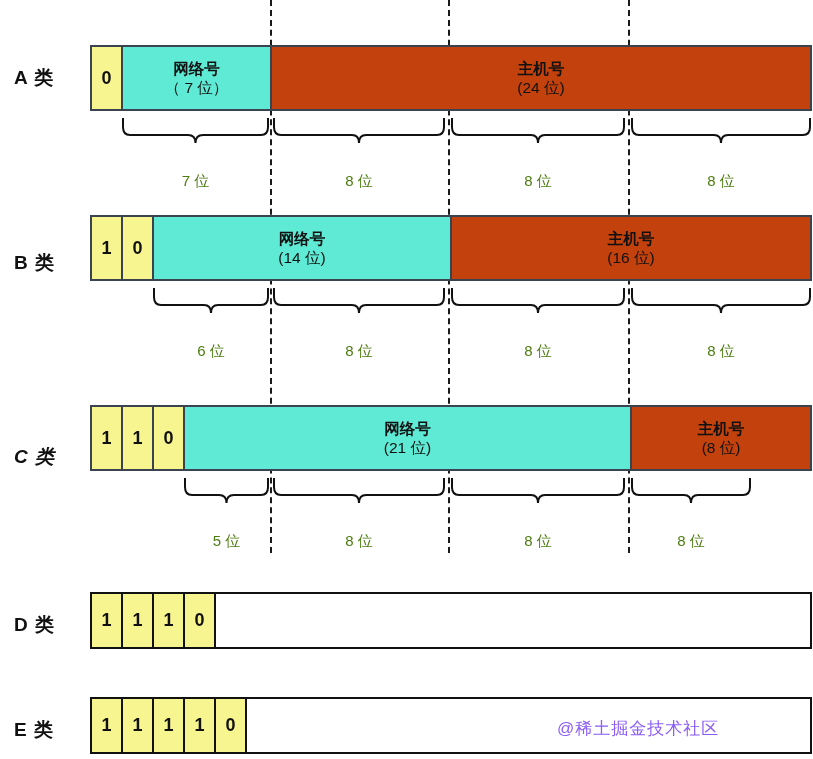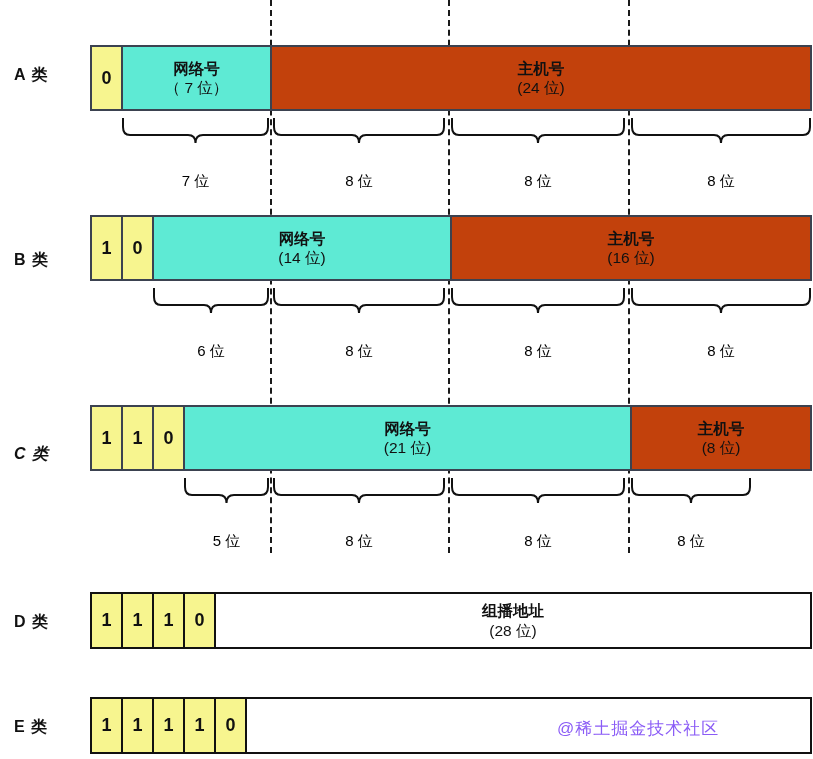--- a/index.html
+++ b/index.html
@@ -29,21 +29,21 @@
 
   
   .class-row {
     position: absolute;
     left: 0;
     width: 813px;
   }
   .class-label {
     position: absolute;
     left: 14px;
-    font-size: 16px;
+    font-size: 19px;
     font-weight: bold;
     color: #111111;
     letter-spacing: 1px;
     white-space: nowrap;
   }
 
   
   .bar {
     position: absolute;
     left: 90px;
@@ -103,21 +103,21 @@
 
   
   .brace {
     position: absolute;
     height: 26px;
   }
   .brace svg { display: block; }
   .bitcap {
     position: absolute;
     font-size: 15px;
-    color: #000000;
+    color: #4d7c0f;
     text-align: center;
     white-space: nowrap;
   }
 
   
   .watermark {
     position: absolute;
     font-size: 17px;
     color: #8b5cf6;
     letter-spacing: 1px;
@@ -275,26 +275,20 @@
   </div>
 
   <div class="class-row" style="top:570px; height:105px;">
     <div class="class-label" style="top:42px;">D 类</div>
 
     <div class="bar plain" style="top:22px; height:57px;">
       <div class="seg bitcell plain" style="left:0px; width:31px;">1</div>
       <div class="seg bitcell plain" style="left:31px; width:31px;">1</div>
       <div class="seg bitcell plain" style="left:62px; width:31px;">1</div>
       <div class="seg bitcell plain" style="left:93px; width:31px;">0</div>
-      <div class="seg white" style="left:124px; right:0px;">
-        <div class="seg-text">
-          <div>组播地址</div>
-          <div class="sub">(28 位)</div>
-        </div>
-      </div>
     </div>
   </div>
 
   <div class="class-row" style="top:675px; height:84px;">
     <div class="class-label" style="top:42px;">E 类</div>
 
     <div class="bar plain" style="top:22px; height:57px;">
       <div class="seg bitcell plain" style="left:0px; width:31px;">1</div>
       <div class="seg bitcell plain" style="left:31px; width:31px;">1</div>
       <div class="seg bitcell plain" style="left:62px; width:31px;">1</div>

